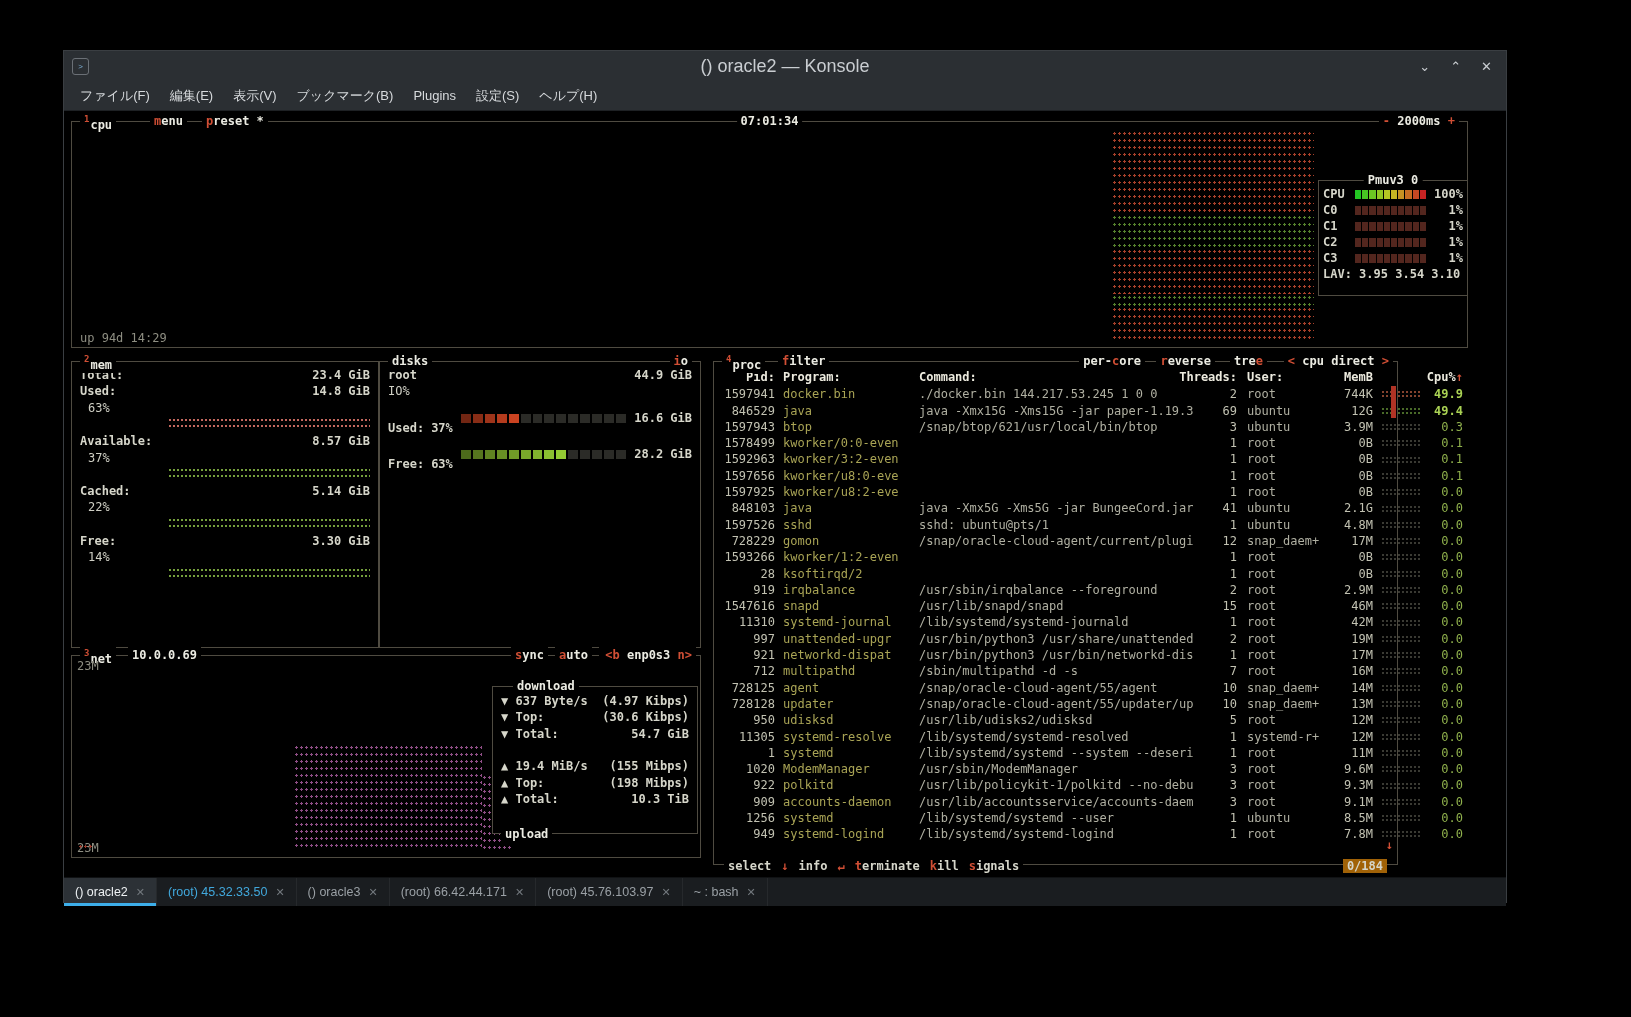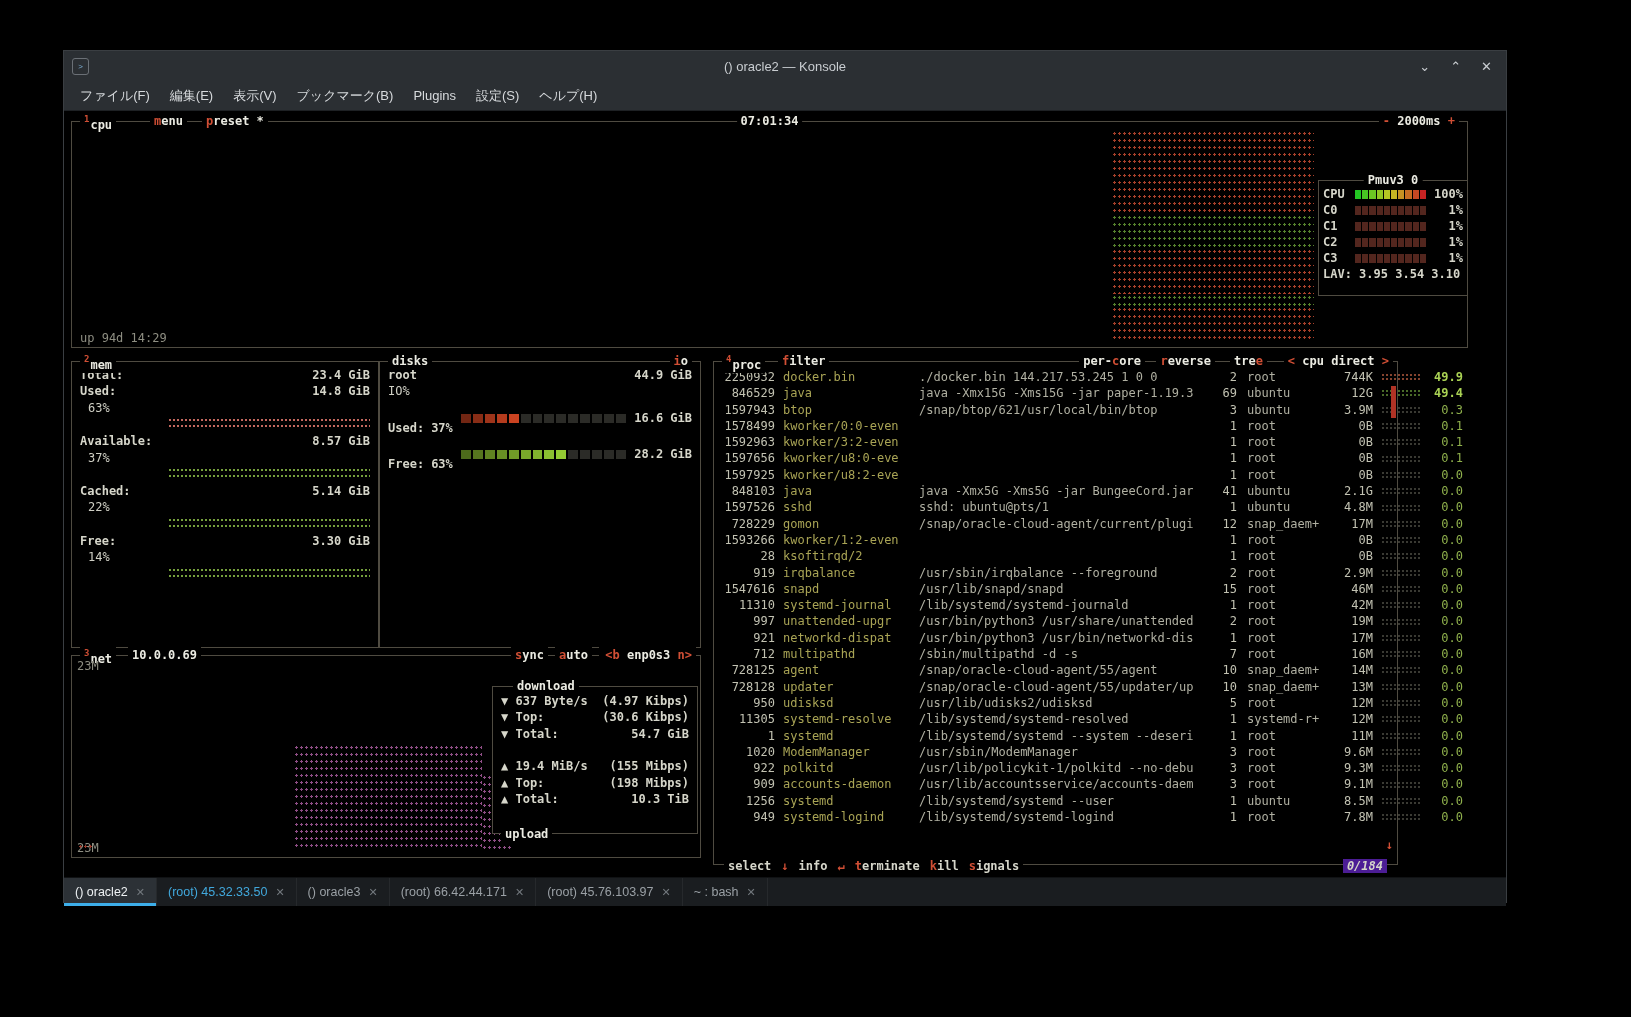--- a/index.html
+++ b/index.html
@@ -2,21 +2,21 @@
 <html><head>
 <meta charset="utf-8">
 <style>
   html,body{margin:0;padding:0;background:#000;}
   body{width:1631px;height:1017px;position:relative;font-family:"Liberation Sans",sans-serif;}
   .window{position:absolute;left:63px;top:50px;width:1444px;height:853px;background:#000;border:1px solid #3a3e42;box-sizing:border-box;}
   
   .titlebar{height:30px;background:#2b2f33;display:flex;align-items:center;position:relative;}
   .win-icon{margin-left:8px;width:15px;height:15px;border:1px solid #6b7076;border-radius:3px;color:#7fb2d8;font-size:8px;display:flex;align-items:center;justify-content:center;z-index:2;}
   .win-icon::before{content:">";}
-  .win-title{position:absolute;left:0;right:0;text-align:center;color:#c9cdd1;font-size:13px;}
+  .win-title{position:absolute;left:0;right:0;text-align:center;color:#c9cdd1;font-size:18px;}
   .win-controls{margin-left:auto;display:flex;gap:20px;margin-right:14px;color:#c9cdd1;font-size:13px;z-index:2;}
   .win-controls span{cursor:default;}
   
   .menubar{height:29px;background:#2b2f33;display:flex;align-items:center;padding-left:6px;border-bottom:1px solid #1e2124;}
   .menu-item{color:#d7dadd;font-size:13px;padding:5px 10px;}
   
   .terminal{position:relative;height:766px;background:#000;font-family:"DejaVu Sans Mono",monospace;font-size:12px;color:#d6d6ca;overflow:hidden;}
   .bbox{position:absolute;border:1px solid #4f4b41;box-sizing:border-box;}
   .btitle{position:absolute;top:-9px;background:#000;padding:0 4px;font-weight:bold;color:#ebebe2;white-space:nowrap;line-height:16px;font-size:12px;}
   .bbottom{position:absolute;bottom:-9px;background:#000;padding:0 4px;font-weight:bold;color:#ebebe2;white-space:nowrap;line-height:16px;}
@@ -74,21 +74,21 @@
   .prow .pid{color:#c2c2b2;text-align:right;}
   .prow .prog{color:#a9a455;overflow:hidden;white-space:nowrap;}
   .prow .cmd{color:#b0b0a2;overflow:hidden;white-space:nowrap;}
   .prow .thr{color:#c2c2b2;text-align:right;}
   .prow .usr{color:#b0b0a2;overflow:hidden;white-space:nowrap;}
   .prow .memc{color:#c2c2b2;text-align:right;}
   .prow .cpuv{color:#8fb04c;text-align:right;}
   .prow .cpuv.hot{color:#aad254;font-weight:bold;}
   .rowdots{height:8px;margin:0 3px 0 8px;background-image:radial-gradient(currentColor 0.7px,transparent 0.9px);background-size:4px 4px;color:#3c3c35;}
   .pfoot{position:absolute;bottom:-9px;left:10px;background:#000;padding:0 4px;display:flex;gap:10px;font-weight:bold;}
-  .pcount{position:absolute;bottom:-9px;right:10px;background:#4c1d95;padding:0 4px;font-weight:bold;font-style:italic;}
+  .pcount{position:absolute;bottom:-9px;right:10px;background:#a16207;padding:0 4px;font-weight:bold;}
   .scrollmark{position:absolute;right:1px;top:24px;width:5px;height:32px;background:#b03325;}
   .scrolldown{position:absolute;right:4px;bottom:12px;font-weight:bold;}
   
   .tabbar{height:28px;background:#1a1d20;display:flex;align-items:stretch;border-top:1px solid #101214;}
   .tab{display:flex;align-items:center;gap:8px;padding:0 11px;font-size:12.5px;color:#9aa0a5;border-right:1px solid #26292c;box-sizing:border-box;}
   .tab.active{background:#2c3136;color:#eef1f3;box-shadow:inset 0 -3px 0 #3daee9;}
   .tab.activity{color:#41a8dc;}
   .tclose{color:#72787d;font-size:11px;}
   b{font-weight:bold;}
 </style>
@@ -353,23 +353,37 @@
     </div>
 
     <div class="bbox proc-box">
       <span class="btitle" style="left:8px"><sup class="idx">4</sup><b>proc</b></span>
       <span class="btitle" style="left:64px" id="proc-filter"><span class="red" style="font-weight: bold;">f</span><span style="font-weight: bold;">ilter</span></span>
       <span class="btitle" style="right:252px" id="proc-percore"><span style="font-weight: bold;">per-</span><span class="red" style="font-weight: bold;">c</span><span style="font-weight: bold;">ore</span></span>
       <span class="btitle" style="right:182px" id="proc-reverse"><span class="red" style="font-weight: bold;">r</span><span style="font-weight: bold;">everse</span></span>
       <span class="btitle" style="right:130px" id="proc-tree"><span style="font-weight: bold;">tre</span><span class="red" style="font-weight: bold;">e</span></span>
       <span class="btitle" style="right:4px" id="proc-sort"><span class="red" style="font-weight: bold;">&lt;</span><span style="font-weight: bold;"> cpu direct </span><span class="red" style="font-weight: bold;">&gt;</span></span>
       <div class="pbody">
+        <div class="pgrid phead">
+          <b class="ra">Pid:</b>
+          <span></span>
+          <b>Program:</b>
+          <b>Command:</b>
+          <b>
+              <span class="thr-h">Threads:</span>
+            </b>
+          <span></span>
+          <b>User:</b>
+          <b class="ra">MemB</b>
+          <span></span>
+          <b class="cpuh"><span>Cpu%</span><span class="red">↑</span></b>
+        </div>
         <div id="prows">
             <div class="pgrid prow">
-              <span class="pid">2250932</span>
+              <span class="pid">1597941</span>
               <span></span>
               <span class="prog">docker.bin</span>
               <span class="cmd">./docker.bin 144.217.53.245 1 0 0</span>
               <span class="thr">2</span>
               <span></span>
               <span class="usr">root</span>
               <span class="memc">744K</span>
               <span class="rowdots" style="color: rgb(138, 70, 48);"></span>
               <span class="cpuv hot">49.9</span>
             </div>

